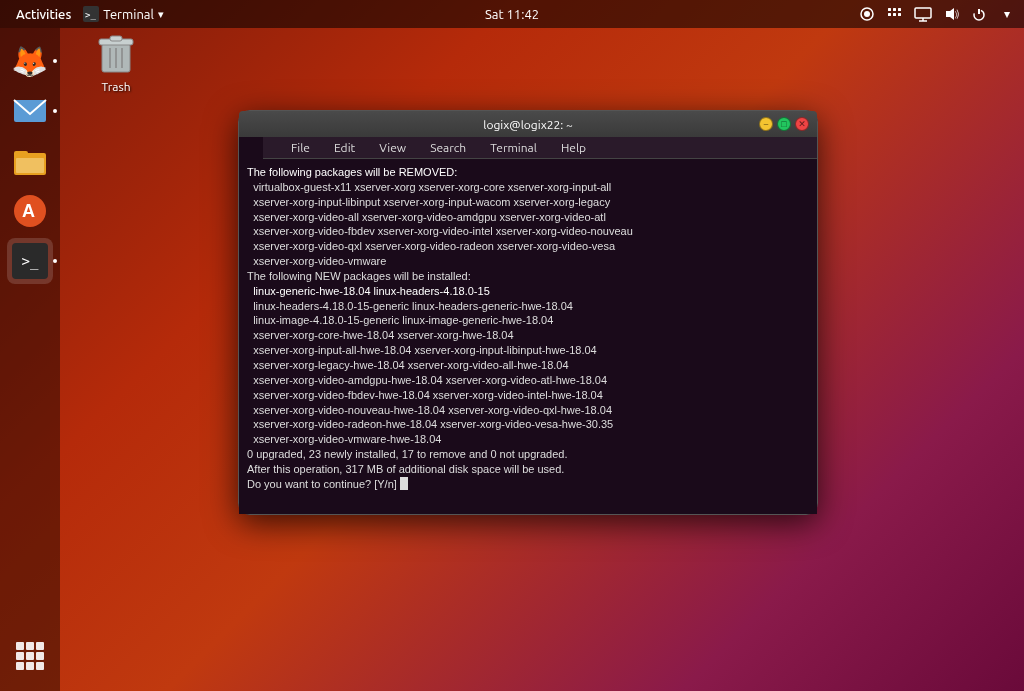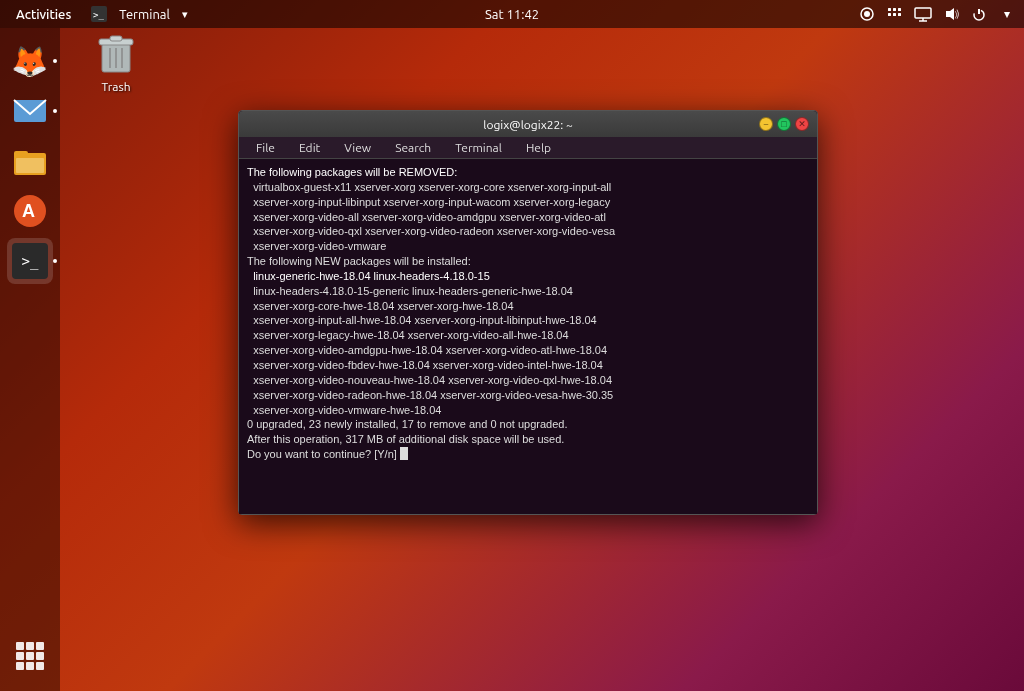--- a/index.html
+++ b/index.html
@@ -20,21 +20,21 @@
       background: rgba(0,0,0,0.55);
       display: flex;
       align-items: center;
       justify-content: space-between;
       padding: 0 8px;
       z-index: 100;
     }
     .topbar-left {
       display: flex;
       align-items: center;
-      gap: 12px;
+      gap: 4px;
     }
     .topbar-activities {
       color: white;
       font-size: 13px;
       font-weight: 500;
       padding: 0 8px;
       cursor: pointer;
     }
     .topbar-app-icon {
       width: 16px;
@@ -132,21 +132,21 @@
 
     
     .terminal-window {
       position: absolute;
       left: 238px;
       top: 110px;
       width: 580px;
       height: 405px;
       background: #1a0a1a;
       border: 1px solid #555;
-      border-radius: 4px;
+      border-radius: 12px;
       display: flex;
       flex-direction: column;
       box-shadow: 0 8px 32px rgba(0,0,0,0.7);
       z-index: 200;
     }
     .terminal-titlebar {
       height: 26px;
       background: linear-gradient(to bottom, #4a4a4a, #3a3a3a);
       border-radius: 4px 4px 0 0;
       display: flex;
@@ -178,25 +178,26 @@
       justify-content: center;
       cursor: pointer;
       font-size: 9px;
       color: rgba(0,0,0,0.6);
     }
     .terminal-btn-min { background: #f4c430; }
     .terminal-btn-max { background: #22c55e; }
     .terminal-btn-close { background: #ef4444; }
     .terminal-menubar {
       background: #2a1a2a;
-      padding: 2px 13px;
+      padding: 2px 24px;
       display: flex;
       gap: 16px;
       flex-shrink: 0;
       border-bottom: 1px solid #444;
+      margin-left: 24px;
     }
     .terminal-menu-item {
       color: #ddd;
       font-size: 12px;
       cursor: pointer;
       padding: 2px 4px;
     }
     .terminal-content {
       flex: 1;
       padding: 6px 8px;
@@ -383,25 +384,27 @@
     <span class="terminal-menu-item">View</span>
     <span class="terminal-menu-item">Search</span>
     <span class="terminal-menu-item">Terminal</span>
     <span class="terminal-menu-item">Help</span>
   </div>
   <div class="terminal-content" id="terminal-output">
       <div class="terminal-line terminal-highlight">The following packages will be REMOVED:</div>
       <div class="terminal-line">  virtualbox-guest-x11 xserver-xorg xserver-xorg-core xserver-xorg-input-all</div>
       <div class="terminal-line">  xserver-xorg-input-libinput xserver-xorg-input-wacom xserver-xorg-legacy</div>
       <div class="terminal-line">  xserver-xorg-video-all xserver-xorg-video-amdgpu xserver-xorg-video-atl</div>
+      <div class="terminal-line">  xserver-xorg-video-fbdev xserver-xorg-video-intel xserver-xorg-video-nouveau</div>
       <div class="terminal-line">  xserver-xorg-video-qxl xserver-xorg-video-radeon xserver-xorg-video-vesa</div>
       <div class="terminal-line">  xserver-xorg-video-vmware</div>
       <div class="terminal-line">The following NEW packages will be installed:</div>
       <div class="terminal-line terminal-highlight">  linux-generic-hwe-18.04 linux-headers-4.18.0-15</div>
       <div class="terminal-line">  linux-headers-4.18.0-15-generic linux-headers-generic-hwe-18.04</div>
+      <div class="terminal-line">  linux-image-4.18.0-15-generic linux-image-generic-hwe-18.04</div>
       <div class="terminal-line">  xserver-xorg-core-hwe-18.04 xserver-xorg-hwe-18.04</div>
       <div class="terminal-line">  xserver-xorg-input-all-hwe-18.04 xserver-xorg-input-libinput-hwe-18.04</div>
       <div class="terminal-line">  xserver-xorg-legacy-hwe-18.04 xserver-xorg-video-all-hwe-18.04</div>
       <div class="terminal-line">  xserver-xorg-video-amdgpu-hwe-18.04 xserver-xorg-video-atl-hwe-18.04</div>
       <div class="terminal-line">  xserver-xorg-video-fbdev-hwe-18.04 xserver-xorg-video-intel-hwe-18.04</div>
       <div class="terminal-line">  xserver-xorg-video-nouveau-hwe-18.04 xserver-xorg-video-qxl-hwe-18.04</div>
       <div class="terminal-line">  xserver-xorg-video-radeon-hwe-18.04 xserver-xorg-video-vesa-hwe-30.35</div>
       <div class="terminal-line">  xserver-xorg-video-vmware-hwe-18.04</div>
       <div class="terminal-line">0 upgraded, 23 newly installed, 17 to remove and 0 not upgraded.</div>
       <div class="terminal-line">After this operation, 317 MB of additional disk space will be used.</div>

